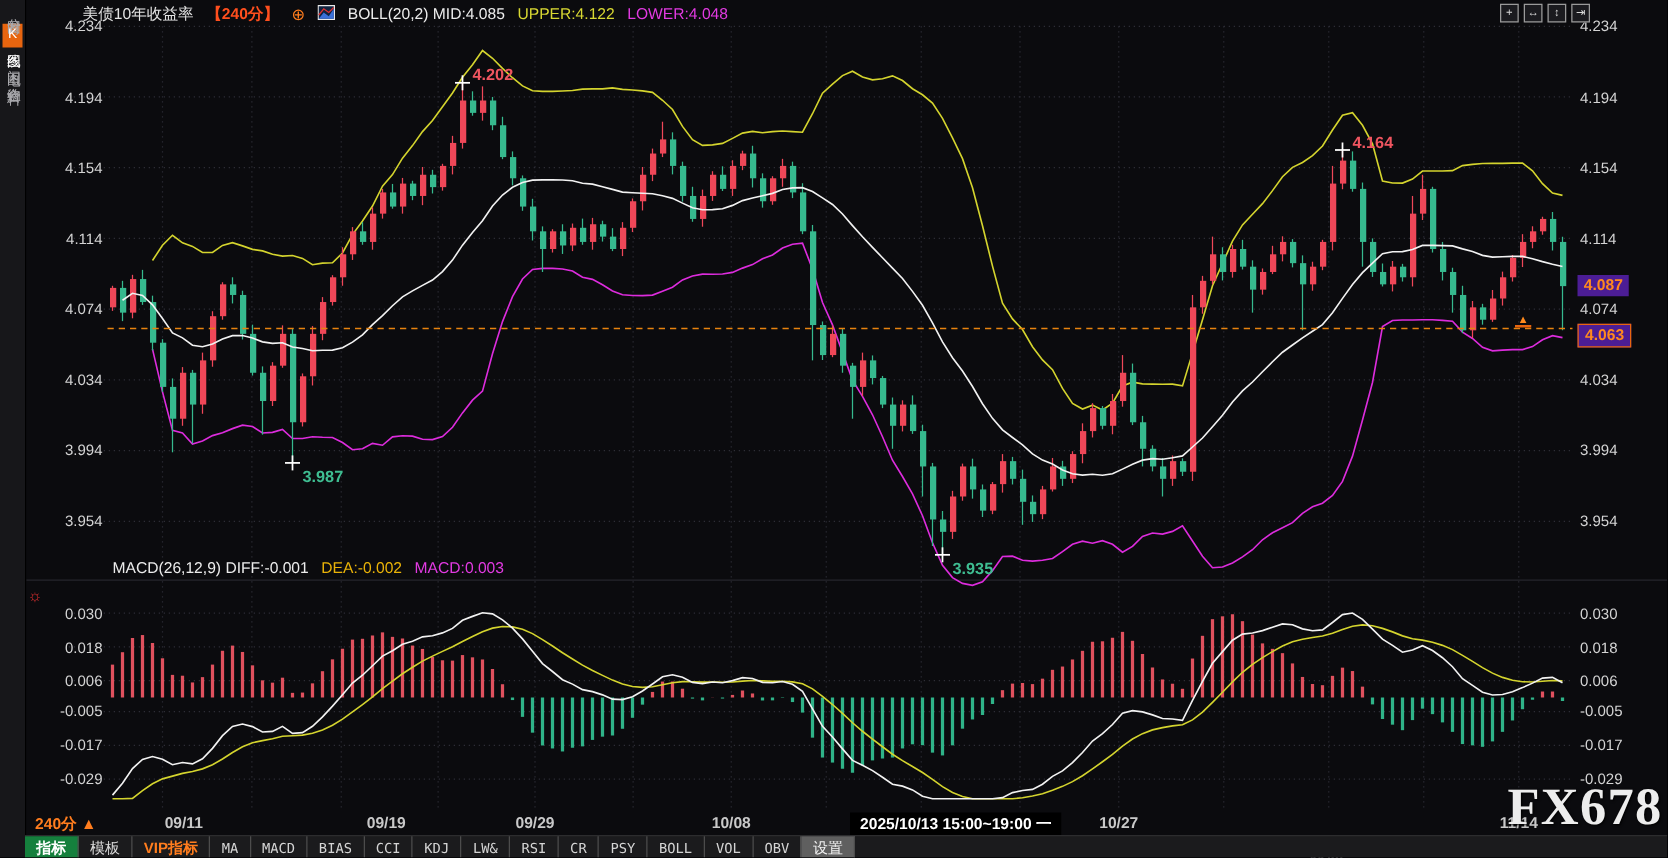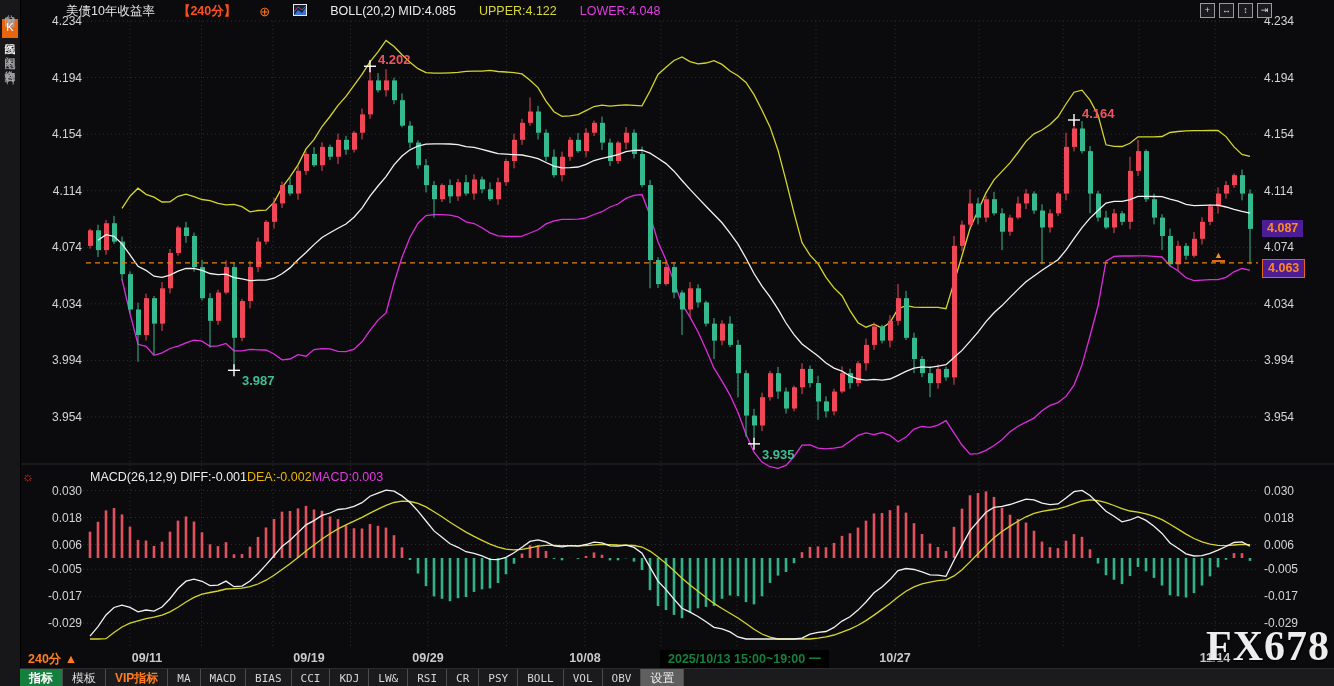--- a/index.html
+++ b/index.html
@@ -4,51 +4,51 @@
 <style>
   html,body{margin:0;padding:0;background:#000;}
   #app{position:relative;width:1334px;height:686px;background:#0b0b0e;overflow:hidden;
        font-family:"Liberation Sans",sans-serif;-webkit-font-smoothing:antialiased;}
   
   #sidebar{position:absolute;left:0;top:0;width:20px;height:686px;background:#17171a;border-right:1px solid #000;z-index:5;}
   .side-item{writing-mode:vertical-rl;text-orientation:upright;letter-spacing:1px;
              font-size:11px;color:#a9a9ad;margin:6px 0 10px 3px;cursor:pointer;line-height:14px;}
   .side-item.active{background:#e8650f;color:#fff;padding:2px 1px;margin-left:2px;}
   
-  #title-row{position:absolute;left:66px;top:3px;height:16px;z-index:6;font-size:12.5px;display:flex;align-items:center;gap:23px;white-space:nowrap;text-align:right;}
+  #title-row{position:absolute;left:66px;top:3px;height:16px;z-index:6;font-size:12.5px;display:flex;align-items:center;gap:10px;white-space:nowrap;text-align:right;}
   .t-name{color:#e2e2e2;}
   .t-interval{color:#ff4f1e;font-weight:bold;}
   .t-plus{color:#ff7d1e;font-size:13px;}
   .t-boll{color:#ececec;}
   .t-upper{color:#d8d832;}
   .t-lower{color:#e23ae2;}
   
   #tr-icons{position:absolute;left:1200px;top:3px;display:flex;gap:4px;z-index:6;}
   .tr-icon{width:13px;height:13px;border:1px solid #9a9a9a;background:#1b1b1f;color:#d8d8d8;
            font-size:9px;line-height:12px;text-align:center;cursor:pointer;}
   
   .yl{position:absolute;font-size:12px;color:#d4d4d4;z-index:4;}
   .yl.left{left:22px;width:60px;text-align:right;}
   .yl.right{left:1264px;width:64px;text-align:left;}
   
   .price-tag{position:absolute;left:1262px;z-index:7;background:#4c1d95;color:#ff8a1e;
              font-size:12.5px;font-weight:bold;padding:1px 5px 2px 5px;}
   .price-tag.alert{border:1px solid #e8650f;}
   #alert-marker{position:absolute;left:1212px;z-index:7;color:#ff8a1e;font-size:9px;line-height:8px;border-bottom:2px solid #e8650f;padding:0 2px 1px 2px;}
   
-  #macd-header{position:absolute;left:90px;top:470px;z-index:6;font-size:12.5px;display:flex;white-space:nowrap;}
+  #macd-header{position:absolute;left:90px;top:447px;z-index:6;font-size:12.5px;display:flex;gap:10px;white-space:nowrap;}
   .m-main{color:#ececec;}
   .m-dea{color:#eab308;}
   .m-macd{color:#e23ae2;}
   #sun-icon{position:absolute;left:22px;top:469px;color:#e03030;font-size:13px;z-index:6;cursor:pointer;}
   
   #date-row{position:absolute;left:20px;top:650px;right:0;height:18px;z-index:6;}
   #interval-tab{position:absolute;left:8px;top:1px;color:#ff7d1e;font-weight:bold;font-size:12.5px;cursor:pointer;}
   .d-tick{position:absolute;top:1px;transform:translateX(-50%);color:#c9c9c9;font-weight:bold;font-size:12.5px;}
-  #d-highlight{position:absolute;top:0px;background:#000;color:#15803d;font-weight:bold;font-size:12.5px;padding:1px 8px;}
+  #d-highlight{position:absolute;top:0px;background:#000;color:#ffffff;font-weight:bold;font-size:12.5px;padding:1px 8px;margin-left:20px;}
   
   #toolbar{position:absolute;left:20px;top:668px;right:0;height:18px;background:#1b1b1d;border-top:1px solid #2c2c2e;display:flex;align-items:stretch;z-index:6;}
   .tb-item{padding:0 9px;font-size:12px;color:#dcdcdc;border-right:1px solid #4c4c4c;display:flex;align-items:center;cursor:pointer;white-space:nowrap;}
   .tb-item.mono{font-family:"DejaVu Sans Mono",monospace;font-size:11px;color:#d4d4d4;}
   .tb-item.active{background:#15803d;color:#fff;font-weight:bold;}
   .tb-item.vip{color:#ff7d1e;font-weight:bold;}
   .tb-item.settings{background:#5f5f5f;color:#f2f2f2;}
   
   #watermark{position:absolute;right:4px;bottom:16px;z-index:8;font-family:"Liberation Serif",serif;
              font-weight:bold;font-size:42px;color:#ededed;letter-spacing:1px;text-shadow:1px 1px 2px #000;}

